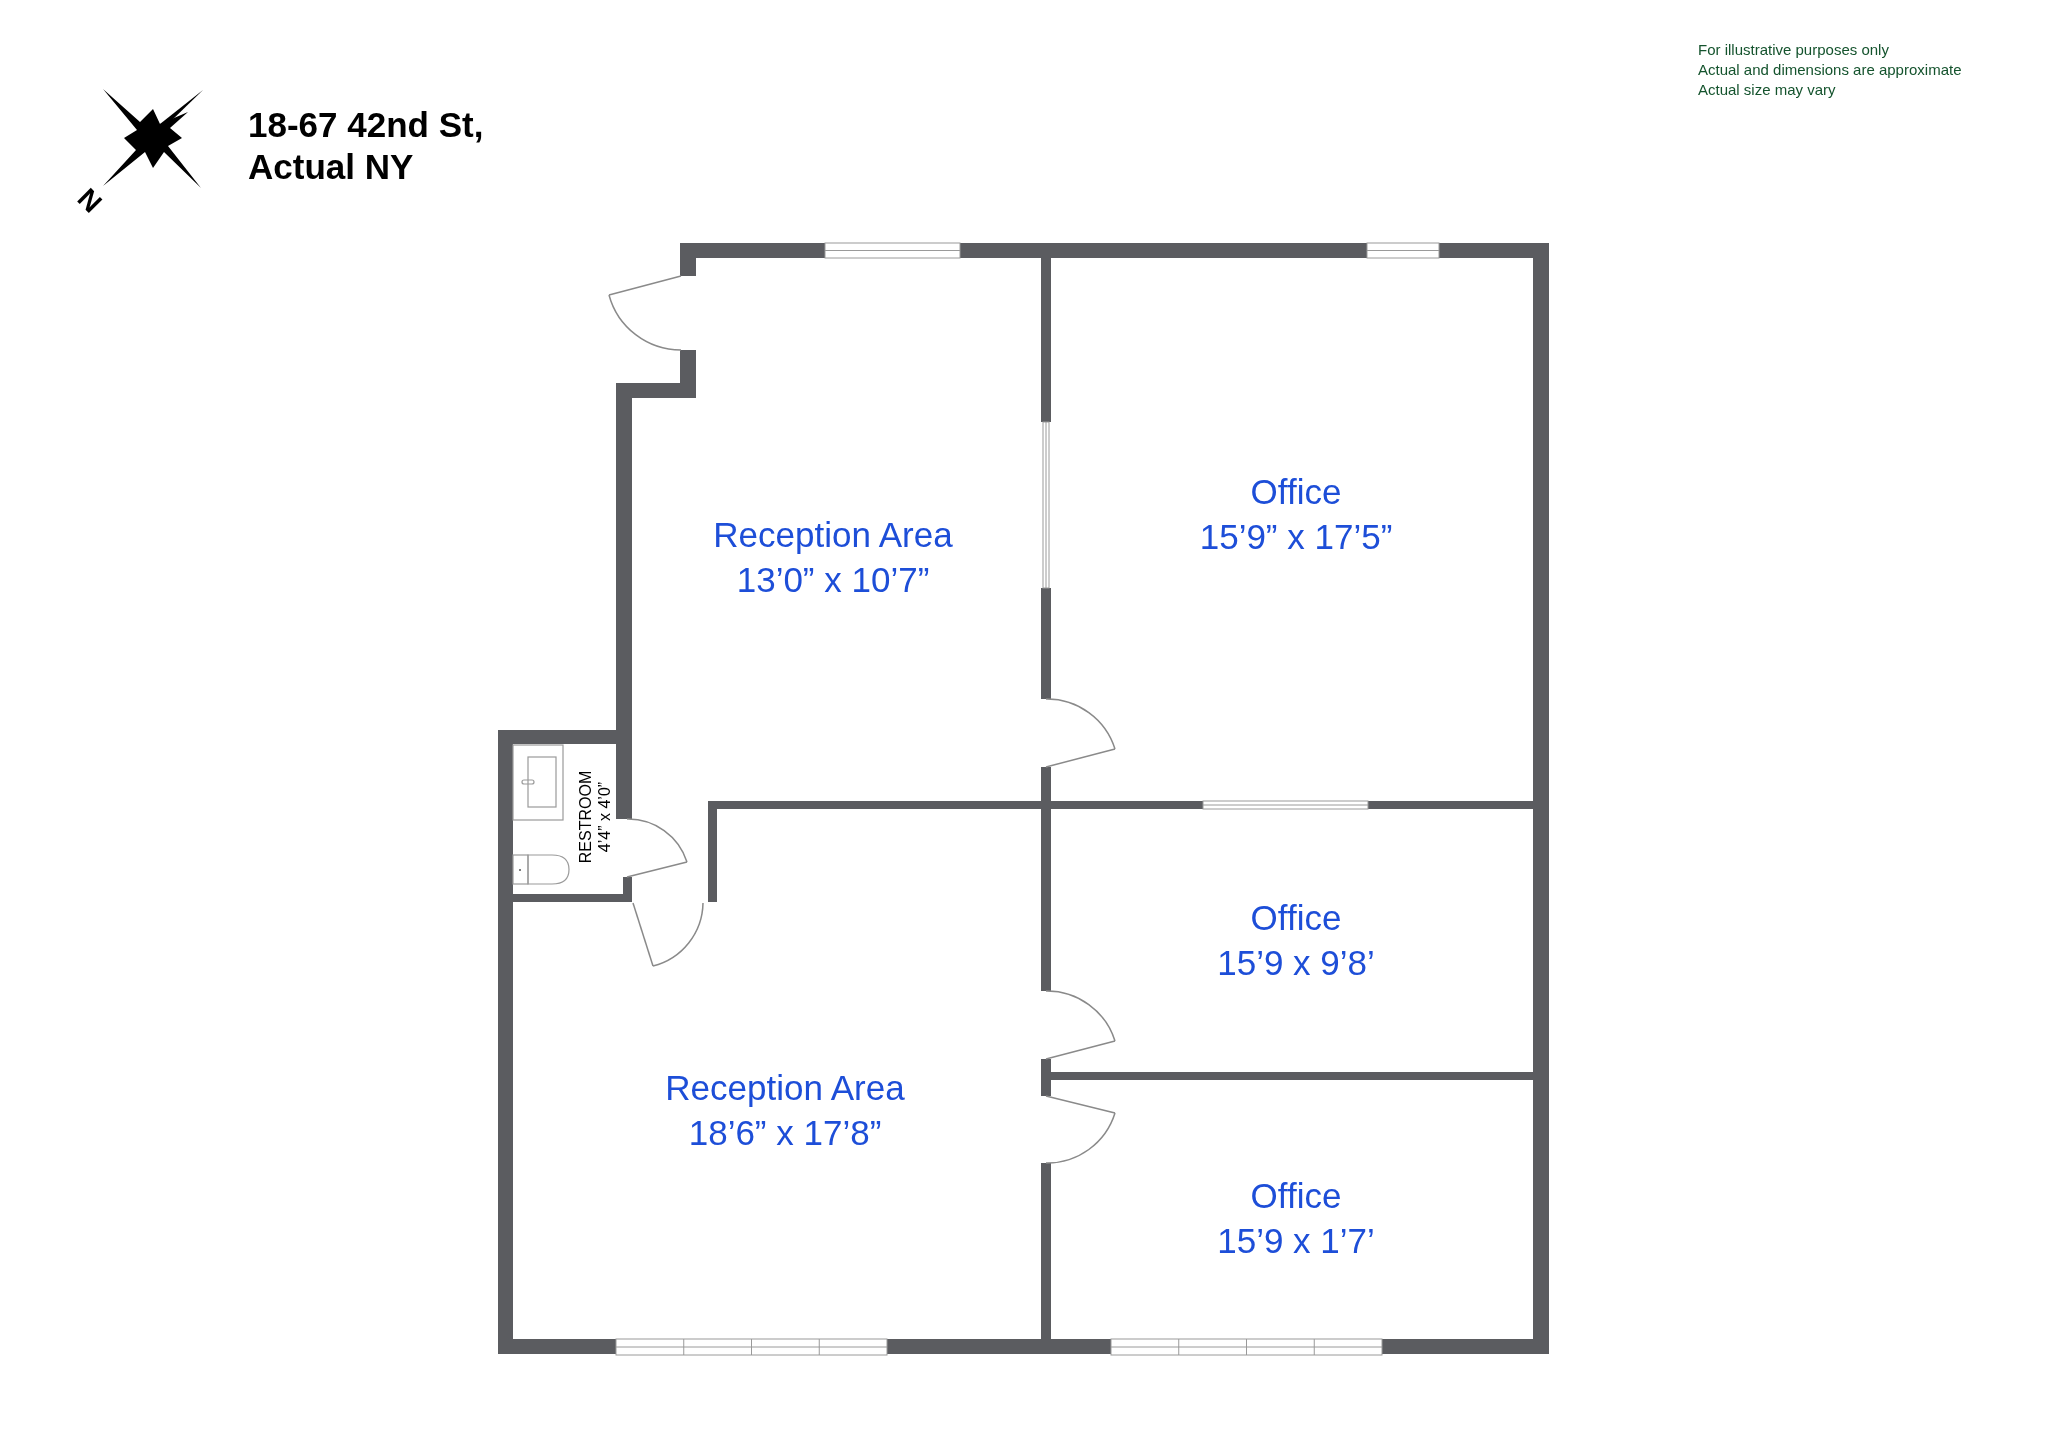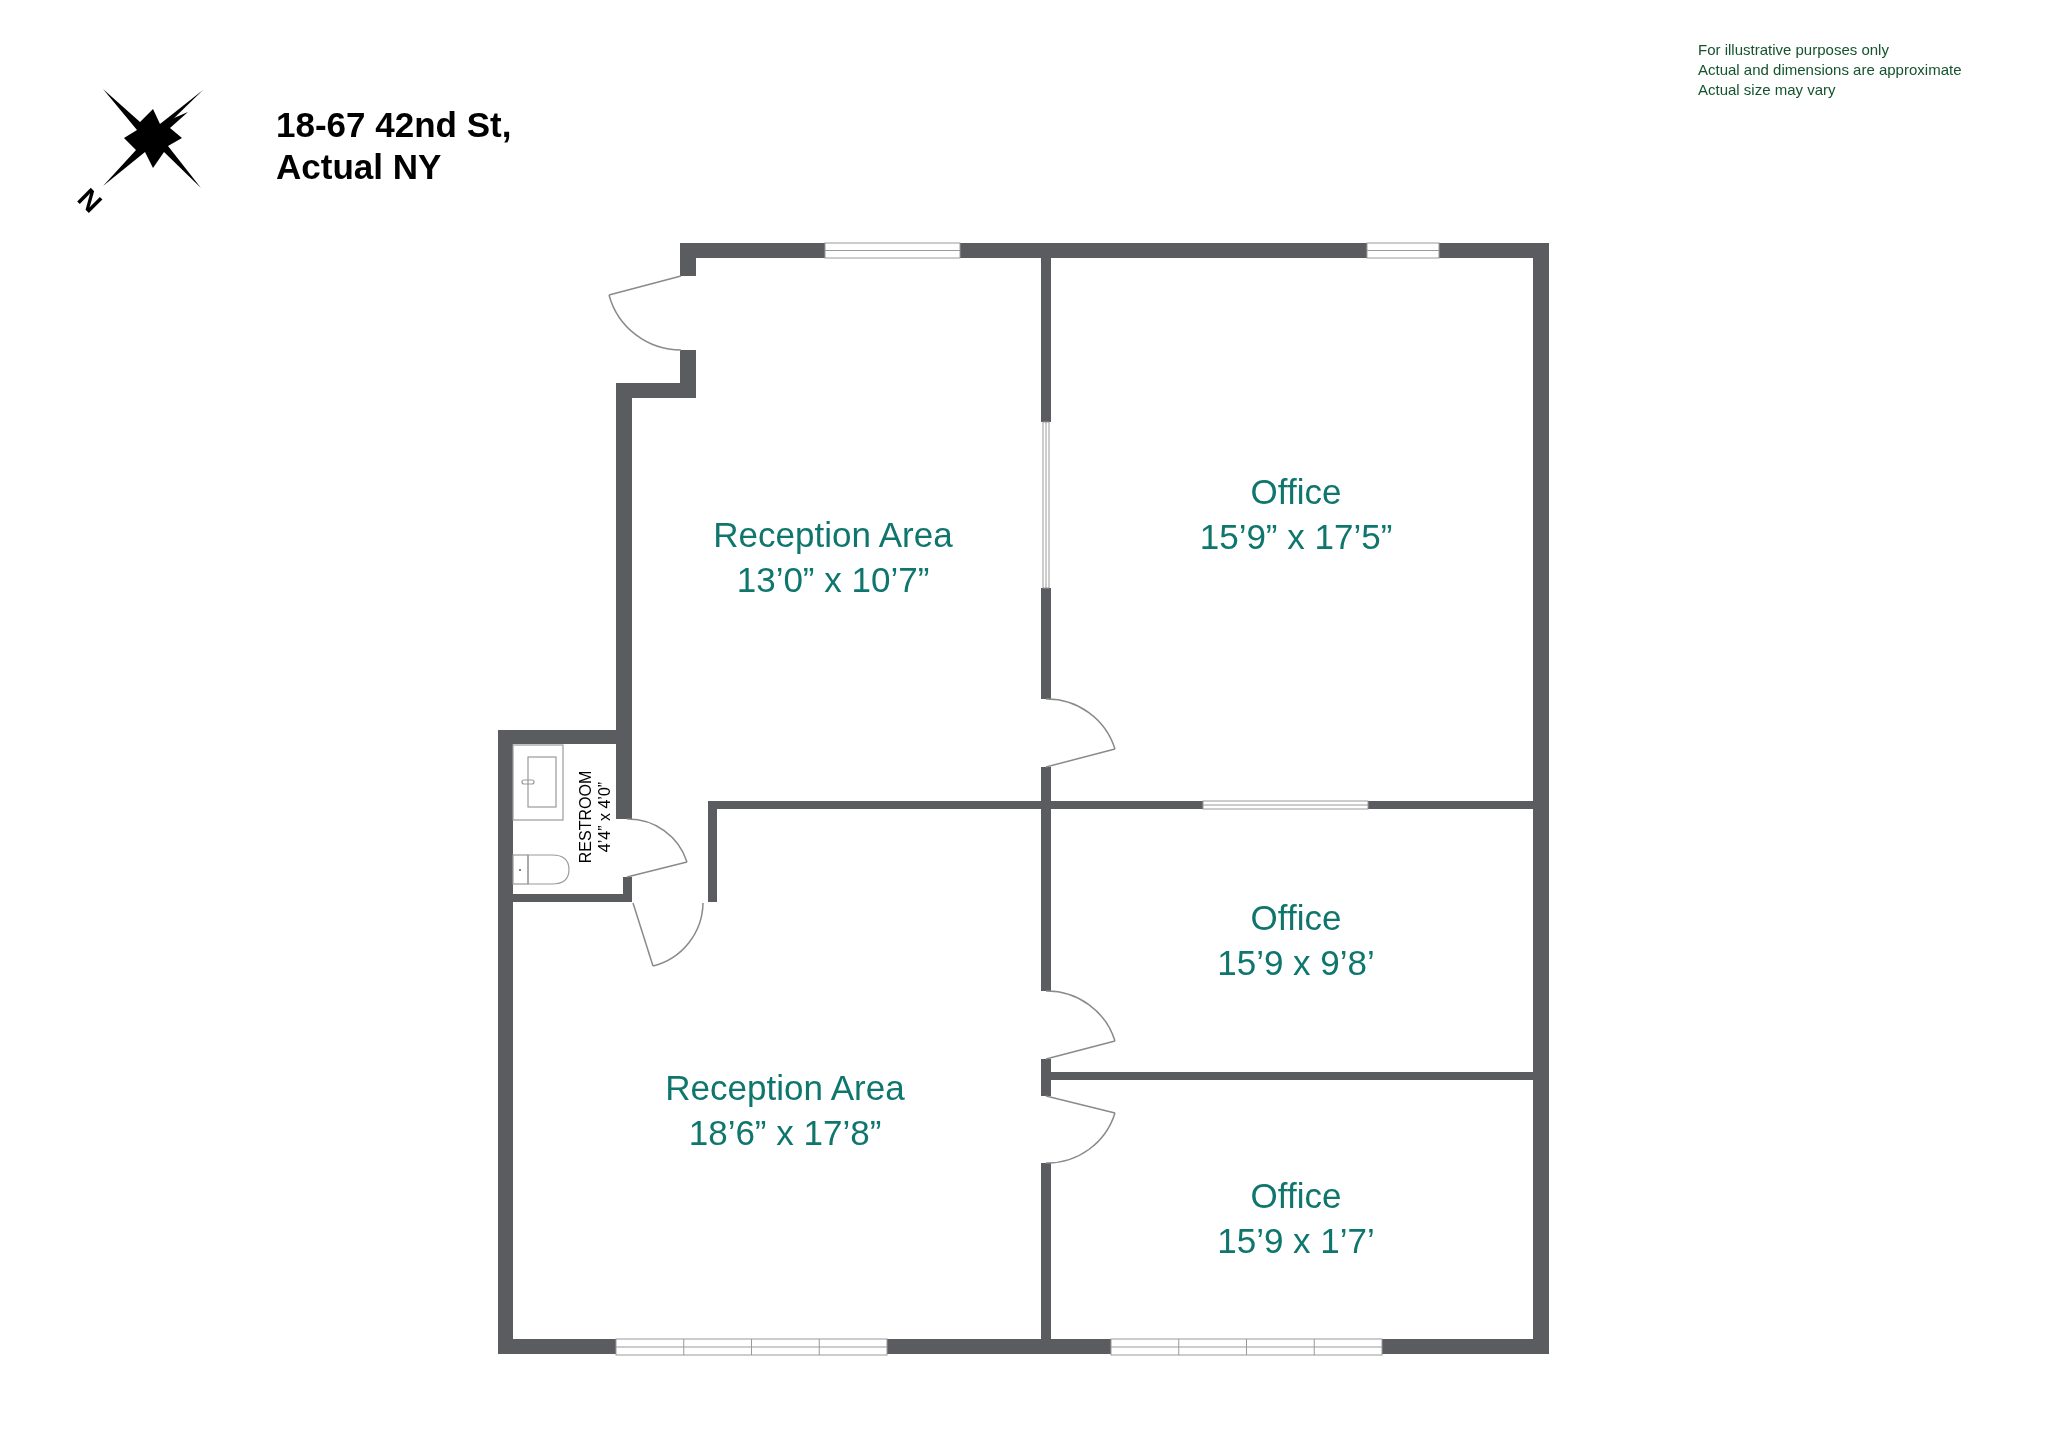--- a/index.html
+++ b/index.html
@@ -1,23 +1,23 @@
 <!DOCTYPE html>
 <html><head>
 <meta charset="utf-8">
 <style>
   html, body { margin:0; padding:0; background:#ffffff; }
   body { width:2048px; height:1447px; position:relative; overflow:hidden;
          font-family:"Liberation Sans", "DejaVu Sans", sans-serif; color:#000; }
   #plan { position:absolute; left:0; top:0; width:2048px; height:1447px; }
   .title { position:absolute; left:248px; top:104px; font-weight:bold; font-size:35px; line-height:42px; color:#000; }
-  .title div { white-space:nowrap;margin-left:28px; }
+  .title div { white-space:nowrap; }
   .disclaimer { position:absolute; left:1698px; top:40px; font-size:15px; line-height:20px; color:#14532d; }
   .disclaimer div { white-space:nowrap; }
-  .room-label { position:absolute; transform:translateX(-50%); text-align:center; font-size:35px; line-height:45px; color:#0f766e; white-space:nowrap; }
+  .room-label { position:absolute; transform:translateX(-50%); text-align:center; font-size:35px; line-height:45px; color:#1d4ed8; white-space:nowrap; }
   .room-label .dim { letter-spacing:0px; }
   .restroom-label { position:absolute; left:595px; top:817px; transform:translate(-50%,-50%) rotate(-90deg);
                     text-align:center; font-size:16px; line-height:19px; white-space:nowrap; color:#000; }
   .compass-n { position:absolute; left:80px; top:184px; font-weight:bold; font-size:28px; transform:rotate(-135deg); transform-origin:center; color:#000; }
 </style>
 </head>
 <body>
 
 <svg id="plan" xmlns="http://www.w3.org/2000/svg" width="2048" height="1447" viewBox="0 0 2048 1447">
 

